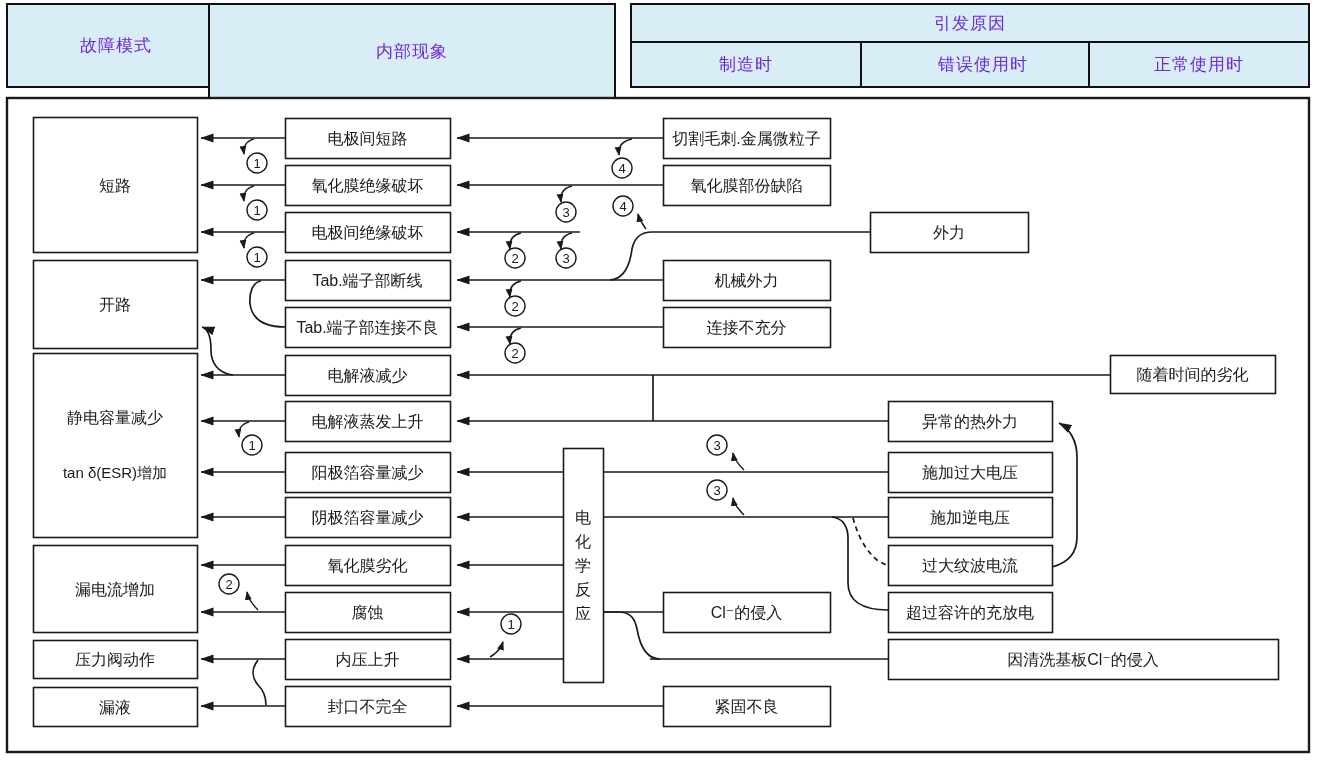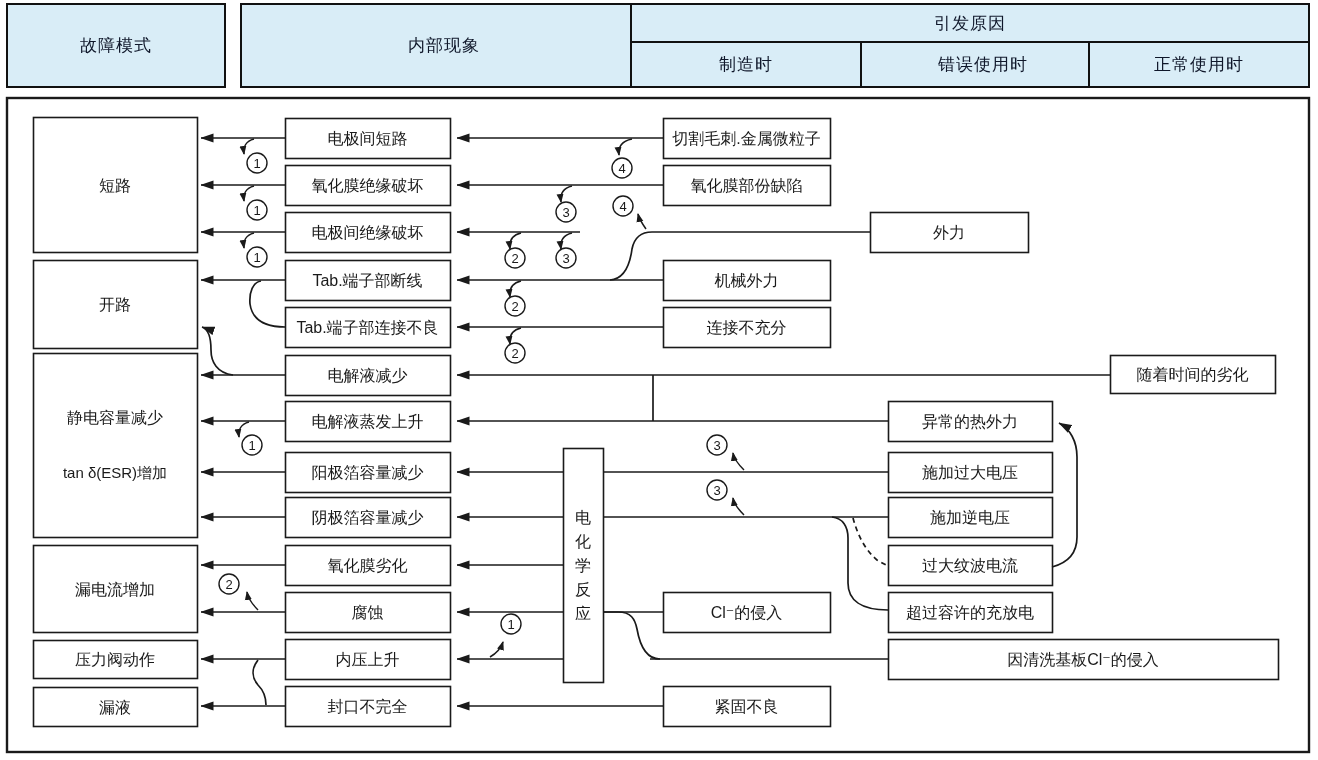--- a/index.html
+++ b/index.html
@@ -12,33 +12,33 @@
     overflow:hidden;
   }
   .hcell{
     position:absolute;
     box-sizing:border-box;
     border:2px solid #111111;
     background:#d9edf7;
     display:flex;align-items:center;justify-content:center;
     font-size:17px;
     letter-spacing:1px;
-    color:#0f172a;
+    color:#6d28d9;
   }
   #diagram{position:absolute;left:0;top:0;}
 </style>
 </head>
 <body>
 
 <div class="page">
 
   <div class="hcell" style="left:6px;top:3px;width:220px;height:85px;">
     <span>故障模式</span>
   </div>
-  <div class="hcell" style="left:240px;top:3px;width:408px;height:85px;">
+  <div class="hcell" style="left:208px;top:3px;width:408px;height:96px;">
     <span>内部现象</span>
   </div>
   <div class="hcell" style="left:630px;top:3px;width:680px;height:40px;">
     <span>引发原因</span>
   </div>
   <div class="hcell" style="left:630px;top:41px;width:232px;height:47px;justify-content:center;">
     <span>制造时</span>
   </div>
   <div class="hcell" style="left:860px;top:41px;width:230px;height:47px;padding-left:16px;">
     <span>错误使用时</span>

